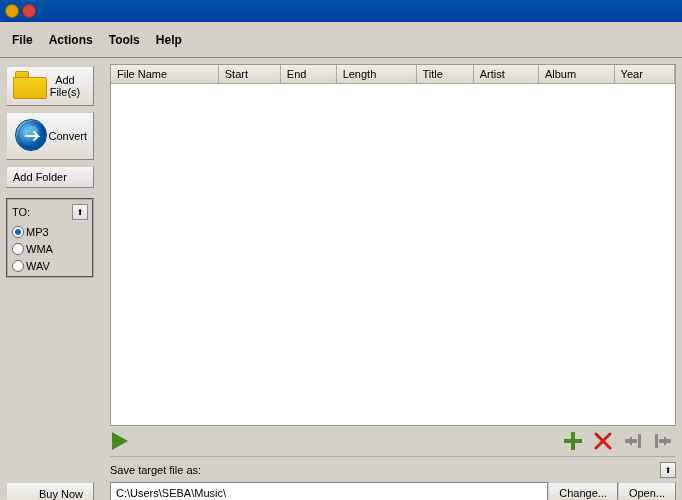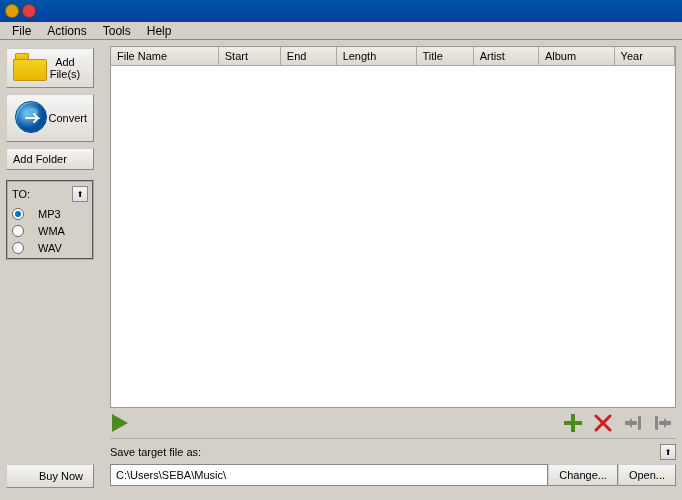--- a/index.html
+++ b/index.html
@@ -38,21 +38,22 @@
     }
     .btn-close { background: #e04040; }
     .btn-min { background: #e0a000; }
     
     .menu-bar {
       background: #d4d0c8;
       border-bottom: 1px solid #888;
       display: flex;
       align-items: center;
       padding: 2px 4px;
-      height: 18px;
+      height: 36px;
+      font-weight: bold;
     }
     .menu-item {
       padding: 2px 8px;
       cursor: pointer;
       font-size: 12px;
       color: #000;
     }
     
     .main-container {
       display: flex;
@@ -152,21 +153,21 @@
       font-size: 8px;
     }
     .format-options {
       display: flex;
       flex-direction: column;
       gap: 5px;
     }
     .format-option {
       display: flex;
       align-items: center;
-      gap: 14px;
+      gap: 2px;
       font-size: 11px;
     }
     .radio-outer {
       width: 12px;
       height: 12px;
       border-radius: 50%;
       border: 1px solid #666;
       background: white;
       display: flex;
       align-items: center;

